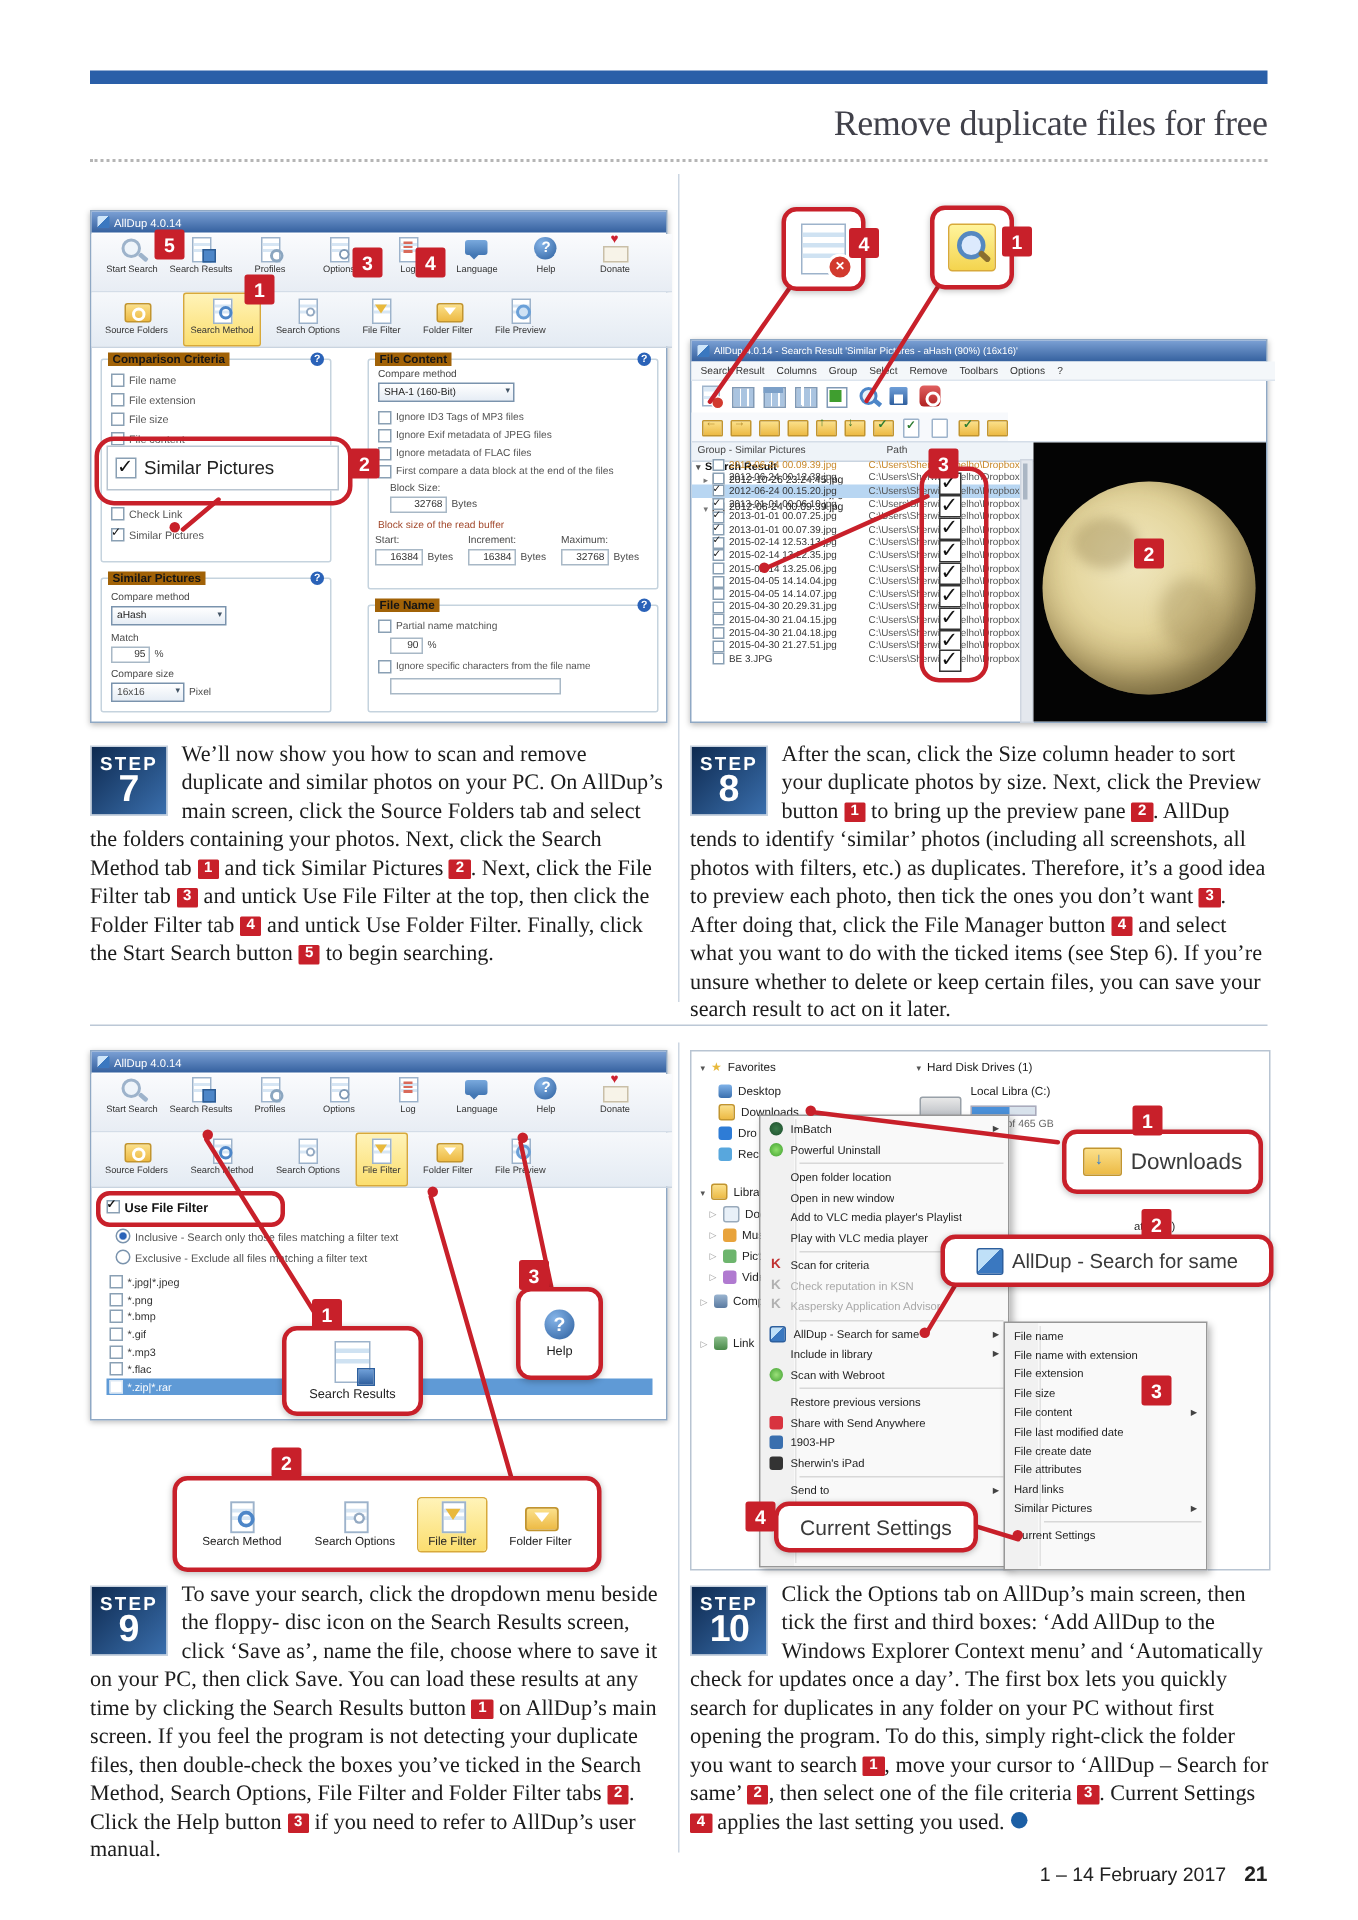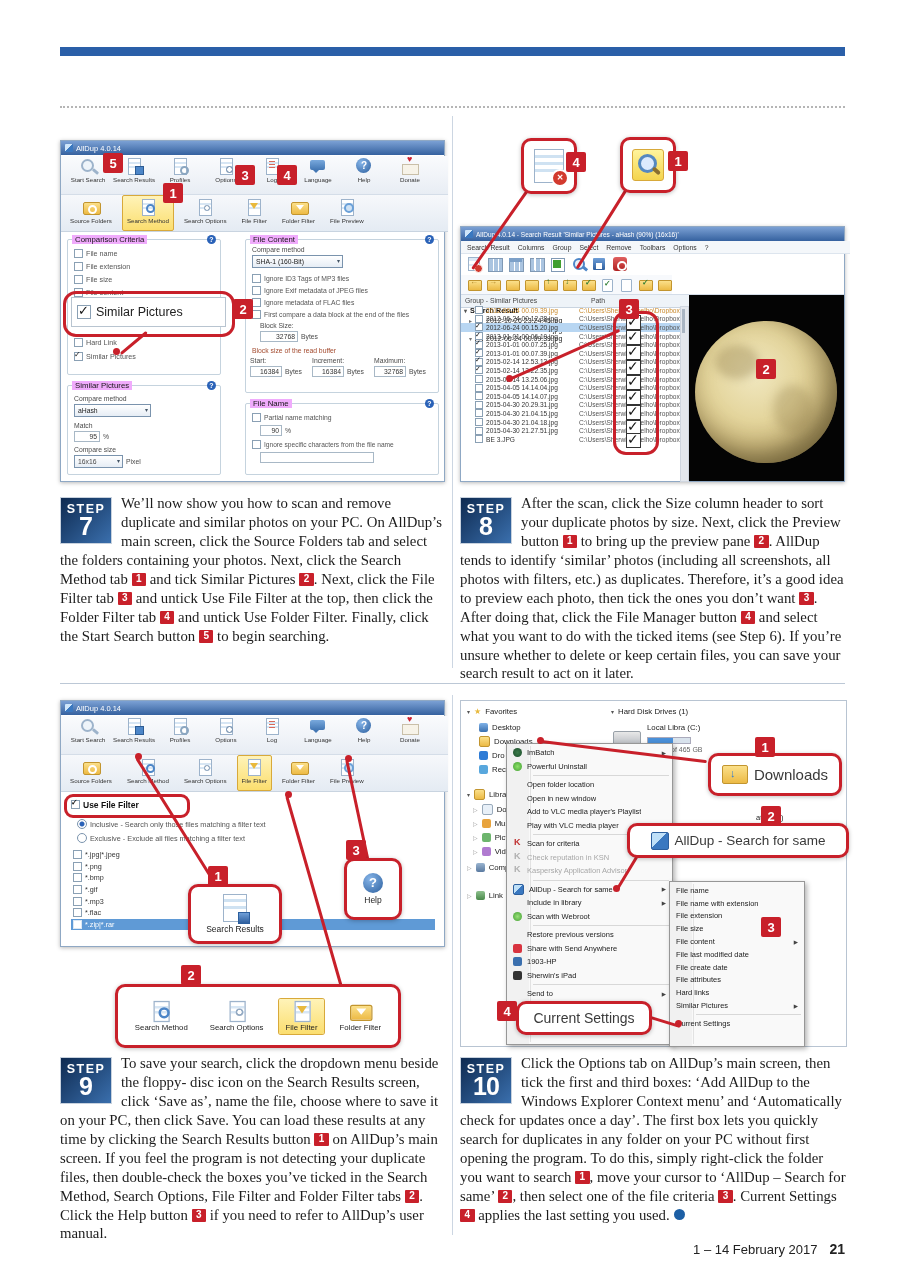--- a/index.html
+++ b/index.html
@@ -52,21 +52,21 @@
       background:linear-gradient(#fbe08a,#edba45);border:1px solid #c2952f;border-radius:2px}
   .tic.t-folder::after{left:7px;top:6px;width:5px;height:5px;border:2px solid #fff;border-radius:50%}
   .tic.t-folderfun::after{left:7px;top:6px;border-left:4px solid transparent;border-right:4px solid transparent;border-top:5px solid #fff}
   .tic.t-mag::after{left:8px;top:5px;width:5px;height:5px;border:2px solid #4d86c8;border-radius:50%}
   .tic.t-gear::after{left:9px;top:6px;width:6px;height:6px;background:radial-gradient(#fff 1.5px,#93a9c2 2px);border-radius:50%}
   .tic.t-funnel::after{left:6px;top:4px;border-left:4px solid transparent;border-right:4px solid transparent;border-top:6px solid #e9b93d}
   .tic.t-prev::after{left:7px;top:4px;width:6px;height:6px;border:2px solid #6aa0d8;border-radius:50%;background:#cfe2f4}
 
   
   .grp{position:absolute;border:1px solid #c5d3de;border-radius:2px}
-  .gtitle{position:absolute;top:-5px;left:4px;background:#f0abfc;padding:0 3px;font-weight:normal;font-size:7.8px;color:#151515}
+  .gtitle{position:absolute;top:-5px;left:4px;background:#a16207;padding:0 3px;font-weight:bold;font-size:7.8px;color:#151515}
   .q{position:absolute;top:-5px;right:4px;width:9px;height:9px;border-radius:50%;background:#2a62b8}
   .q::after{content:"?";color:#fff;font:bold 7px/9px "Liberation Sans",sans-serif;display:block;text-align:center}
   .slab{position:absolute;font-size:6.8px;color:#4a4a4a;white-space:nowrap}
   .slab2{font-size:6.8px;color:#4a4a4a;margin-left:3px}
   .redlab{color:#a34a2e}
   .inp{display:inline-block;border:1px solid #a8b8c6;background:#fff;font-size:6.8px;color:#333;
        text-align:right;padding:0 2px;height:9px;line-height:9px}
   .dd{position:absolute;border:1px solid #7a93ad;background:linear-gradient(#fff,#e6edf5);height:11px;
       font-size:6.8px;line-height:11px;padding:0 12px 0 3px;white-space:nowrap}
   .dd::after{content:"▾";position:absolute;right:2px;top:0;font-size:6px;color:#456}
@@ -241,20 +241,21 @@
 
   .footer{position:absolute;right:60px;top:1241px;font-size:13px;color:#222}
   .footer .pg{font-weight:bold;font-size:14px;margin-left:12px}
 </style>
 </head>
 <body>
 
 <div class="page">
 
   <div class="topbar"></div>
+  <div class="ptitle">Remove duplicate files for free</div>
   <div class="dotrule"></div>
   <div class="vrule" style="top:116px;height:552px"></div>
   <div class="midrule"></div>
   <div class="vrule" style="top:695px;height:540px"></div>
 
   <div class="win" style="left:60px;top:140px;width:383px;height:340px">
     <div class="titlebar">
       <span class="appic"></span>
       <span>AllDup 4.0.14</span>
     </div>
@@ -354,21 +355,21 @@
           <span>File size</span>
         </div>
 
         <div class="ckrow">
           <span class="cb"></span>
           <span>File content</span>
         </div>
       </div>
     <div class="ckrow abs" style="left:13px;top:195px">
       <span class="cb"></span>
-      <span>Hard Link</span>
+      <span>Check Link</span>
     </div>
     <div class="ckrow abs" style="left:13px;top:209px">
       <span class="cb on"></span>
       <span>Similar Pictures</span>
     </div>
 
     <div class="bigbox" style="left:10px;top:156px;width:148px;height:28px">
       <span class="cb big on"></span>
       <span class="biglab">Similar Pictures</span>
     </div>

